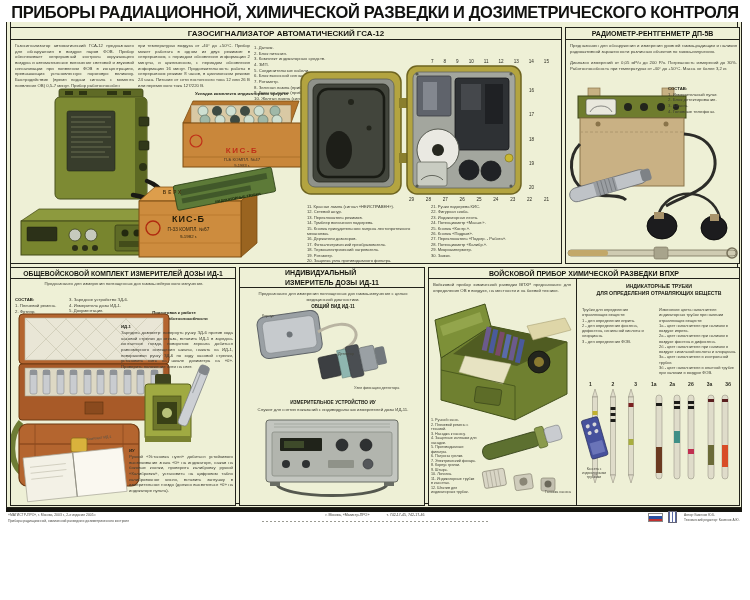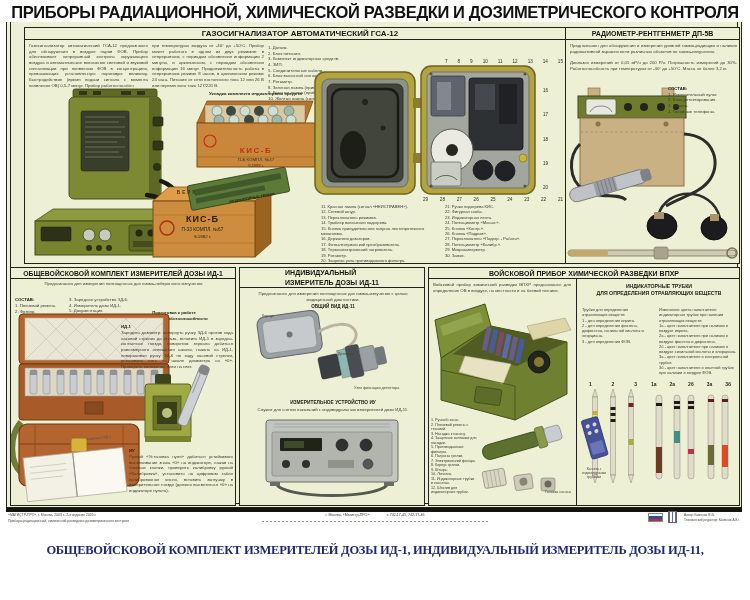--- a/index.html
+++ b/index.html
@@ -20,21 +20,21 @@
 </style>
 </head>
 <body>
 
 <div class="abs" style="left:6px;top:10px;width:736px;height:498px;border:1.5px solid #22221a;background:#eef0d6"></div>
 <div class="abs" style="left:10px;top:14px;width:728px;height:490px;border:1px solid #22221a"></div>
 <div class="abs" style="left:6px;top:508px;width:736px;height:3.5px;background:#15150f"></div>
 
 <div class="abs" style="left:50%;top:3px;transform:translateX(-50%);background:#fff;padding:0 9px;white-space:nowrap;font-weight:bold;font-size:16.5px;letter-spacing:-0.4px;color:#121210;z-index:6">ПРИБОРЫ РАДИАЦИОННОЙ, ХИМИЧЕСКОЙ РАЗВЕДКИ И ДОЗИМЕТРИЧЕСКОГО КОНТРОЛЯ</div>
 
-<div class="panel" style="left:24px;top:27px;width:552px;height:237px;z-index:2">
+<div class="panel" style="left:10px;top:27px;width:552px;height:237px;z-index:2">
   <div class="phead" style="height:12px;font-size:8px">ГАЗОСИГНАЛИЗАТОР АВТОМАТИЧЕСКИЙ ГСА-12</div>
 
   <div class="t" style="left:4px;top:15px;width:119px">Газосигнализатор автоматический ГСА-12 предназначен для обнаружения в воздухе паров ФОВ. Прибор обеспечивает непрерывный контроль окружающего воздуха и автоматическое включение световой и звуковой сигнализации при появлении ФОВ в концентрациях, превышающих установленную пороговую величину. Быстродействие (время подачи сигнала с момента появления ОВ) 0,5-7 минут. Прибор работоспособен</div>
   <div class="t" style="left:127px;top:15px;width:112px">при температурах воздуха от -40° до +50°С. Прибор может работать в одном из двух режимов: в непрерывном, с периодом обновления информации 2 минуты, и циклическом, с периодом обновления информации 16 минут. Продолжительность работы в непрерывном режиме 8 часов, в циклическом режиме 24 часа. Питание от сети постоянного тока 12 или 26 В или переменного тока 127/220 В.</div>
   <div class="t lines" style="left:243px;top:17px;width:95px">1. Датчик.
 2. Блок питания.
 3. Комплект индикаторных средств.
 4. ЗИП.
 5. Соединительные кабели.
 6. Блок выносной сигнализации.
@@ -570,15 +570,14 @@
   <span>г. Москва, «Магистр-ПРО»</span>
   <span style="margin-left:16px">т. 742-17-45, 742-17-46</span>
 </div>
 <div class="abs" style="left:262px;top:521px;width:226px;height:1.2px;background:repeating-linear-gradient(90deg,#9a9a92 0 2px,transparent 2px 4px)"></div>
 <div class="abs" style="left:648px;top:513px;width:15px;height:9px;border:0.5px solid #888;background:linear-gradient(#ffffff 0 33%,#2a4fa0 33% 66%,#c03030 66% 100%)"></div>
 <div class="abs" style="left:668px;top:511px;width:9px;height:12px;border:0.5px solid #667;background:repeating-linear-gradient(90deg,#5a6aa8 0 1.5px,#ffffff 1.5px 3px)"></div>
 <div class="abs" style="left:684px;top:513px;font-size:3.2px;color:#4a4a44">Автор: Камянов Ю.Б.</div>
 <div class="abs" style="left:684px;top:518px;font-size:3.2px;color:#4a4a44">Технический редактор: Камянов А.Ю.</div>
 
 <div class="abs" style="left:0;top:540px;width:750px;text-align:center;font-family:'Liberation Serif',serif;font-weight:bold;font-size:12.5px;letter-spacing:-0.3px;line-height:20.5px">
-  <div class="cap-navy">ОБЩЕВОЙСКОВОЙ КОМПЛЕКТ ИЗМЕРИТЕЛЕЙ ДОЗЫ ИД-1, ИНДИВИДУАЛЬНЫЙ ИЗМЕРИТЕЛЬ ДОЗЫ ИД-11,</div>
 
 </div>
 
 </body></html>

